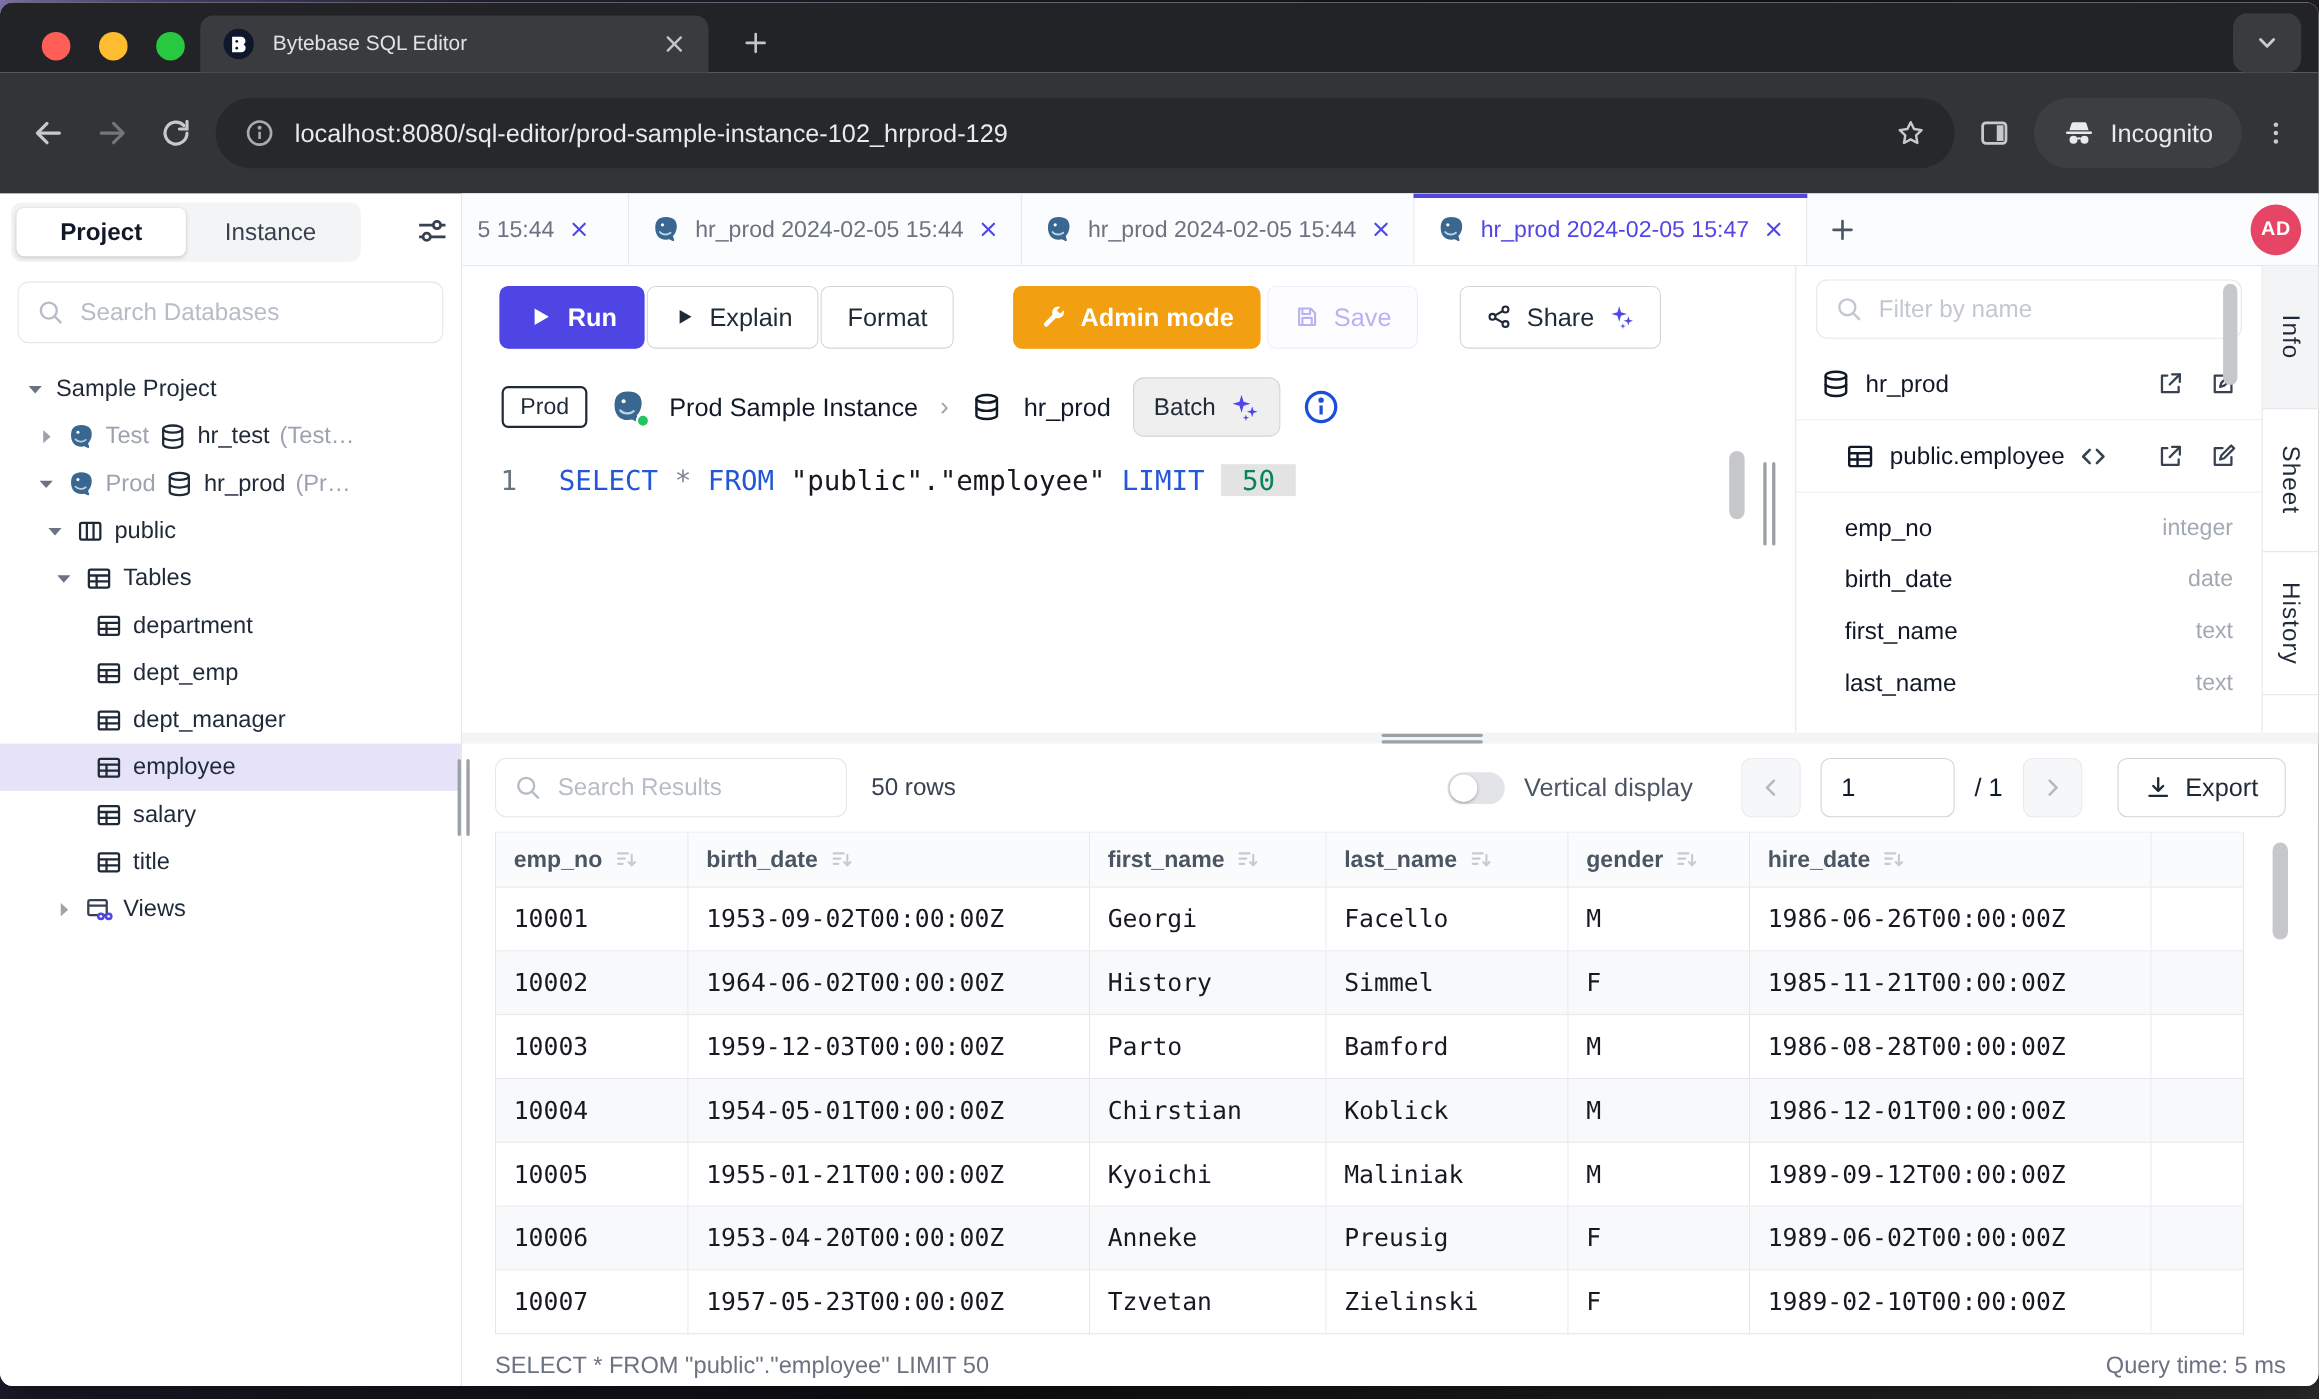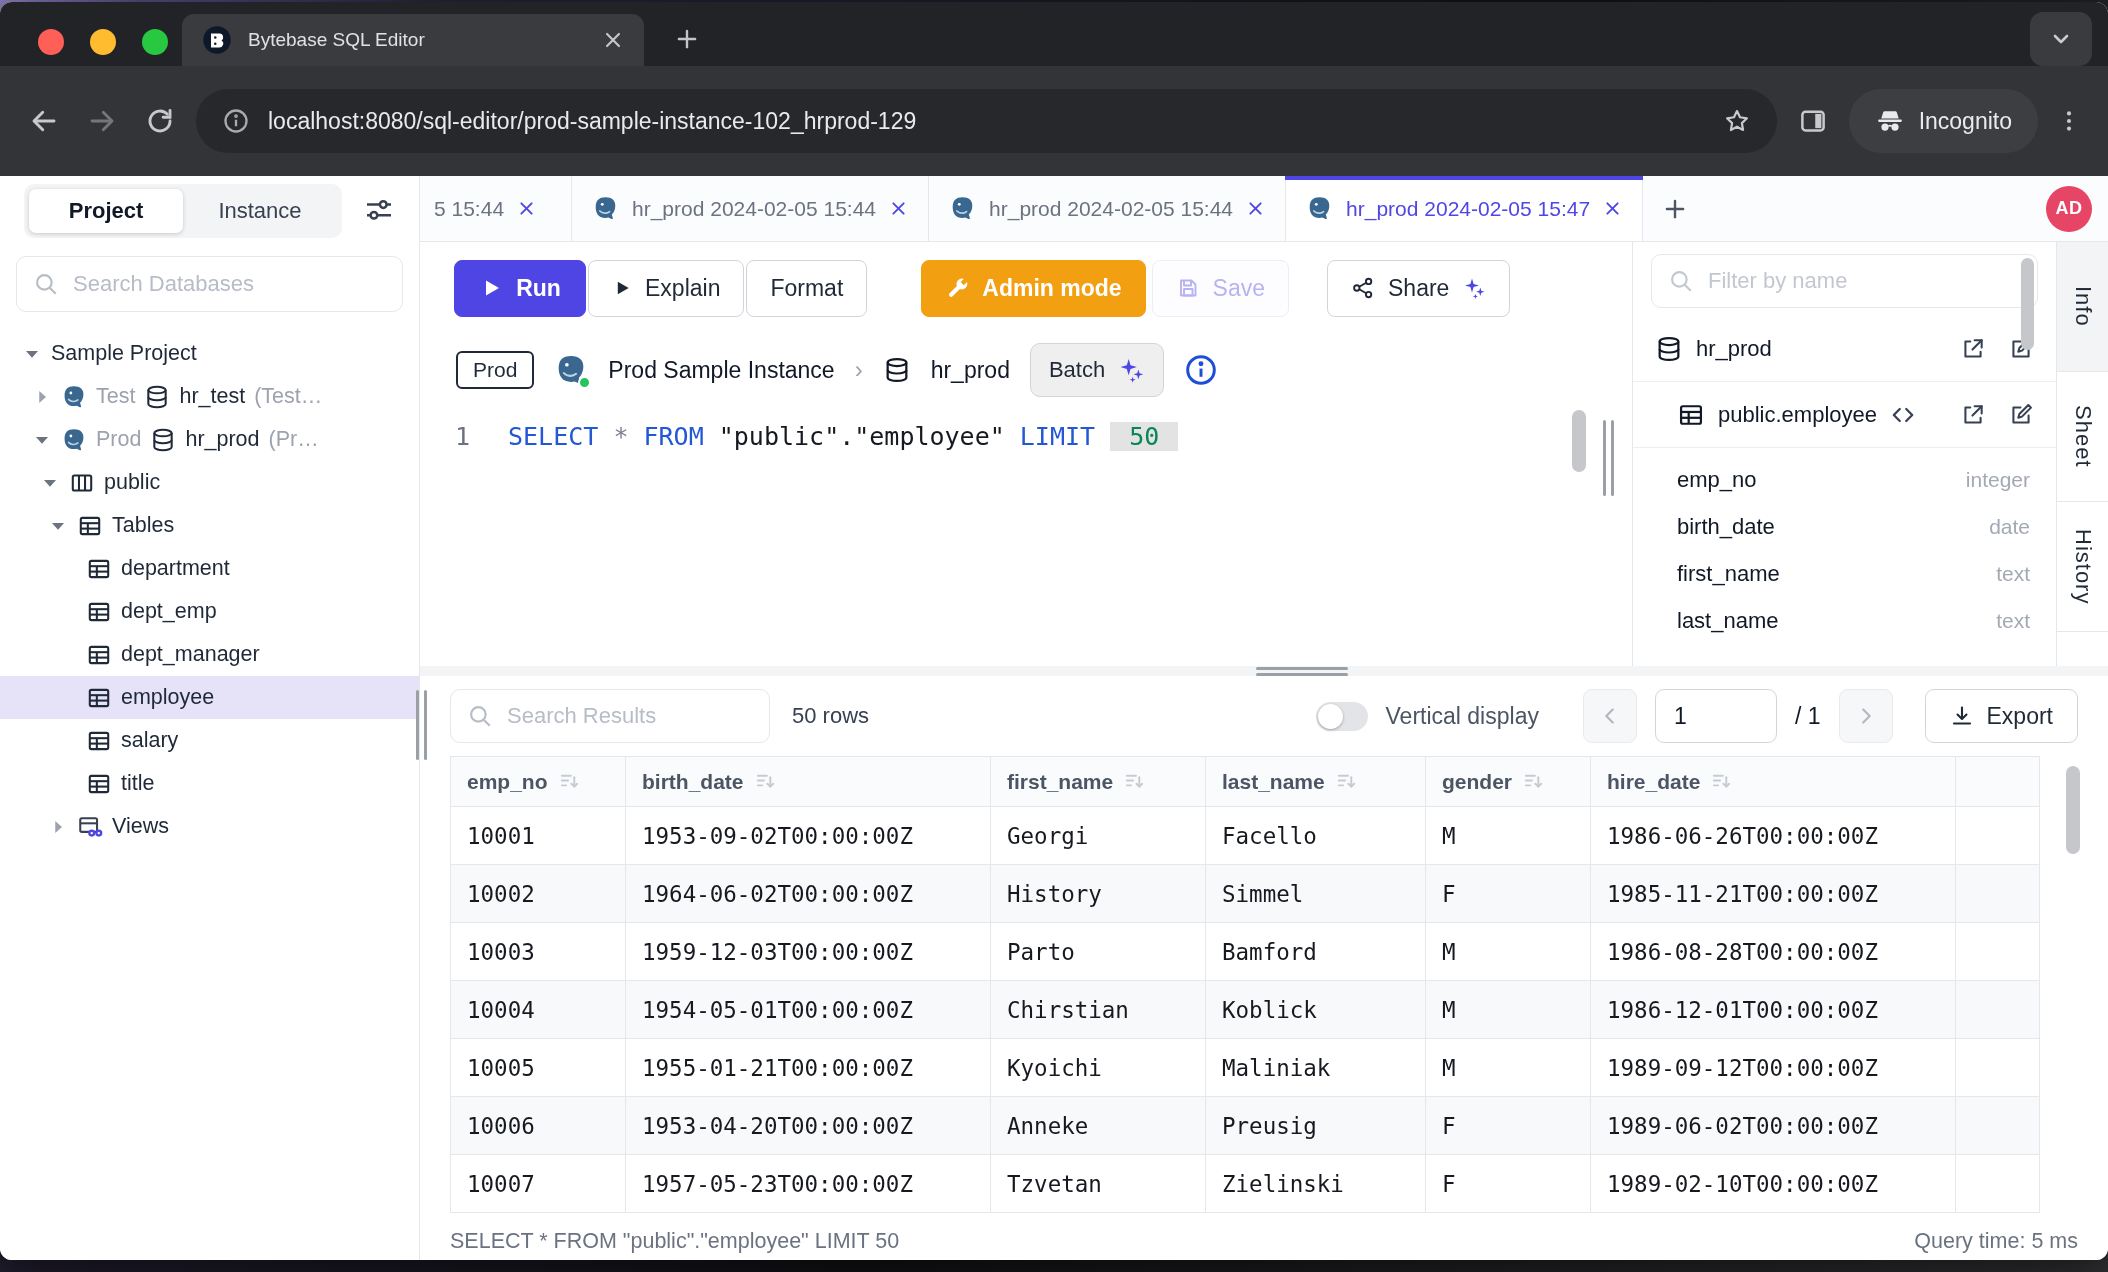--- a/index.html
+++ b/index.html
@@ -34,21 +34,21 @@
   .kebab{width:34px;height:44px;display:flex;align-items:center;justify-content:center;color:#c7c9cd;}
   .kebab .i{width:26px;height:26px;}
 
   
   .app{position:absolute;top:174px;left:0;right:0;bottom:0;background:#fff;display:flex;}
   .i{display:inline-flex;}
   .i svg{width:100%;height:100%;display:block;}
 
   
   .sidebar{width:420px;flex:0 0 auto;border-right:1px solid #e5e7eb;display:flex;flex-direction:column;position:relative;}
-  .side-head{height:70px;display:flex;align-items:center;padding:0 24px;gap:16px;}
+  .side-head{height:70px;display:flex;align-items:center;padding:0 10px;gap:16px;}
   .seg{background:#f3f4f6;border-radius:10px;padding:5px;display:flex;width:318px;height:54px;}
   .seg-btn{flex:1;display:flex;align-items:center;justify-content:center;font-size:22px;color:#374151;border-radius:7px;cursor:default;}
   .seg-btn.active{background:#fff;box-shadow:0 1px 4px rgba(0,0,0,.18);color:#111827;font-weight:700;}
   .sliders{margin-left:auto;width:32px;height:32px;color:#374151;}
   .side-search{margin:10px 16px 6px;height:56px;border:1px solid #e5e7eb;border-radius:10px;display:flex;align-items:center;padding:0 16px;gap:12px;}
   .side-search .i{width:26px;height:26px;color:#b7bdc6;}
   .side-search input{border:none;outline:none;flex:1;font-size:22px;color:#111827;font-family:inherit;background:transparent;}
   .side-search input::placeholder{color:#b7bdc6;}
   .tree{flex:1;overflow:hidden;padding-top:14px;}
   .trow{height:43px;display:flex;align-items:center;gap:9px;font-size:21.5px;color:#1f2937;white-space:nowrap;cursor:default;}

